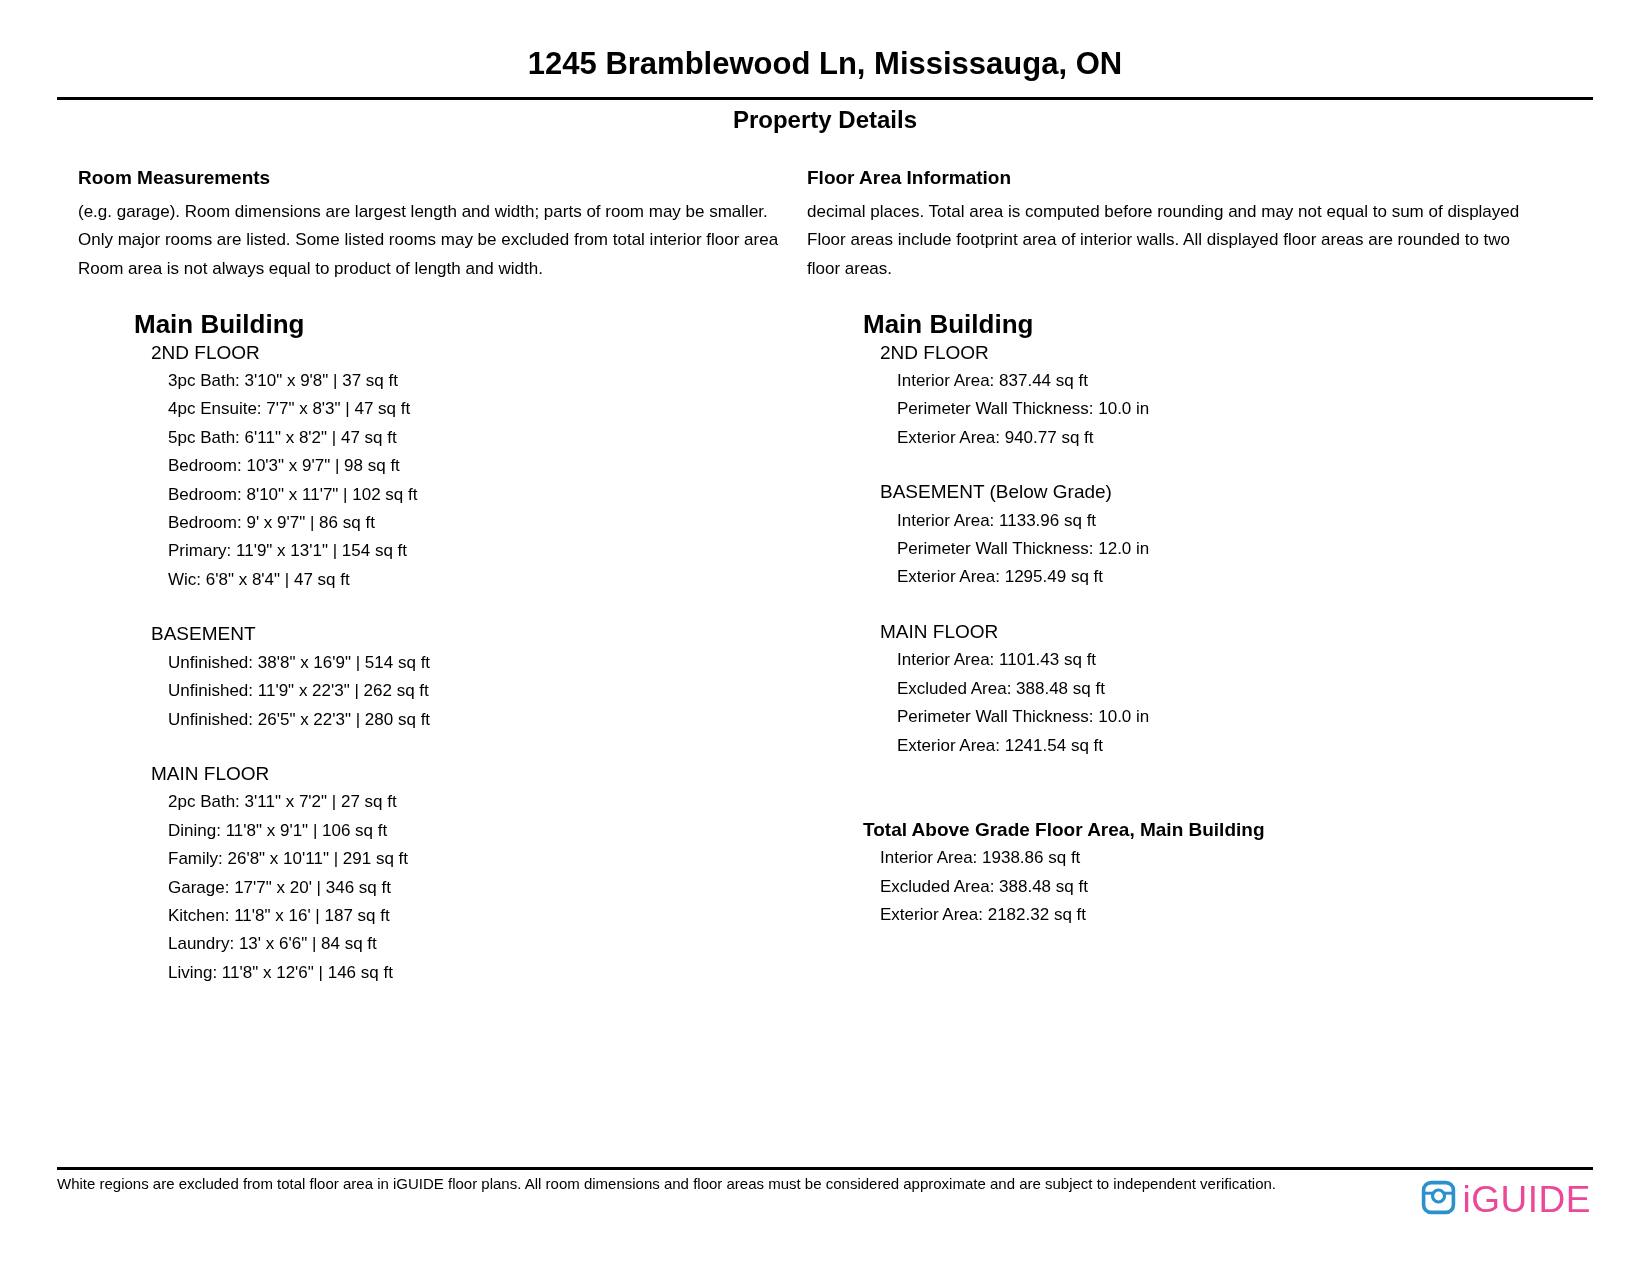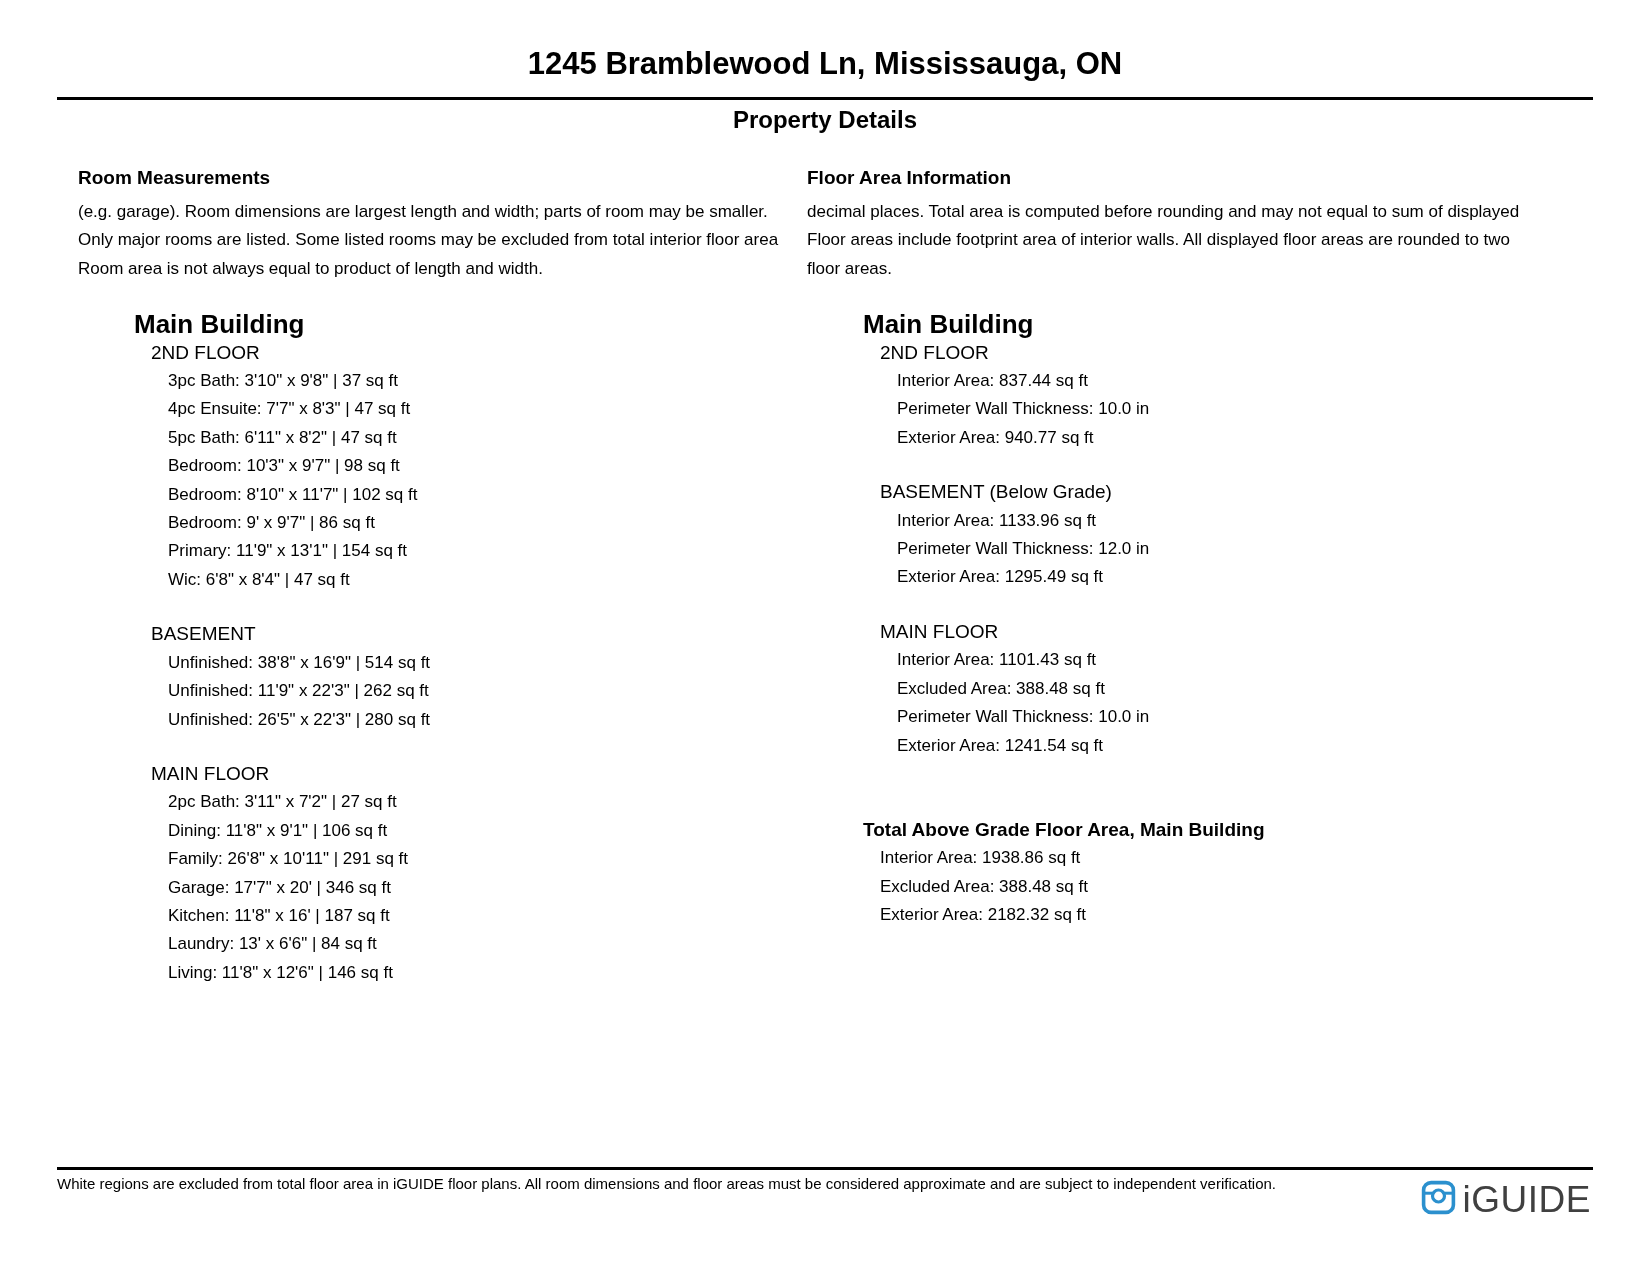--- a/index.html
+++ b/index.html
@@ -97,21 +97,21 @@
   .logo {
     display: flex;
     align-items: center;
     gap: 7px;
     padding-top: 10px;
     margin-right: 2px;
   }
   .logo-text {
     font-size: 37px;
     line-height: 37px;
-    color: #404040;
+    color: #ec4899;
     font-weight: 400;
     letter-spacing: 0.5px;
   }
 </style>
 </head>
 <body>
 
 <div class="page">
 
   <div class="header">

